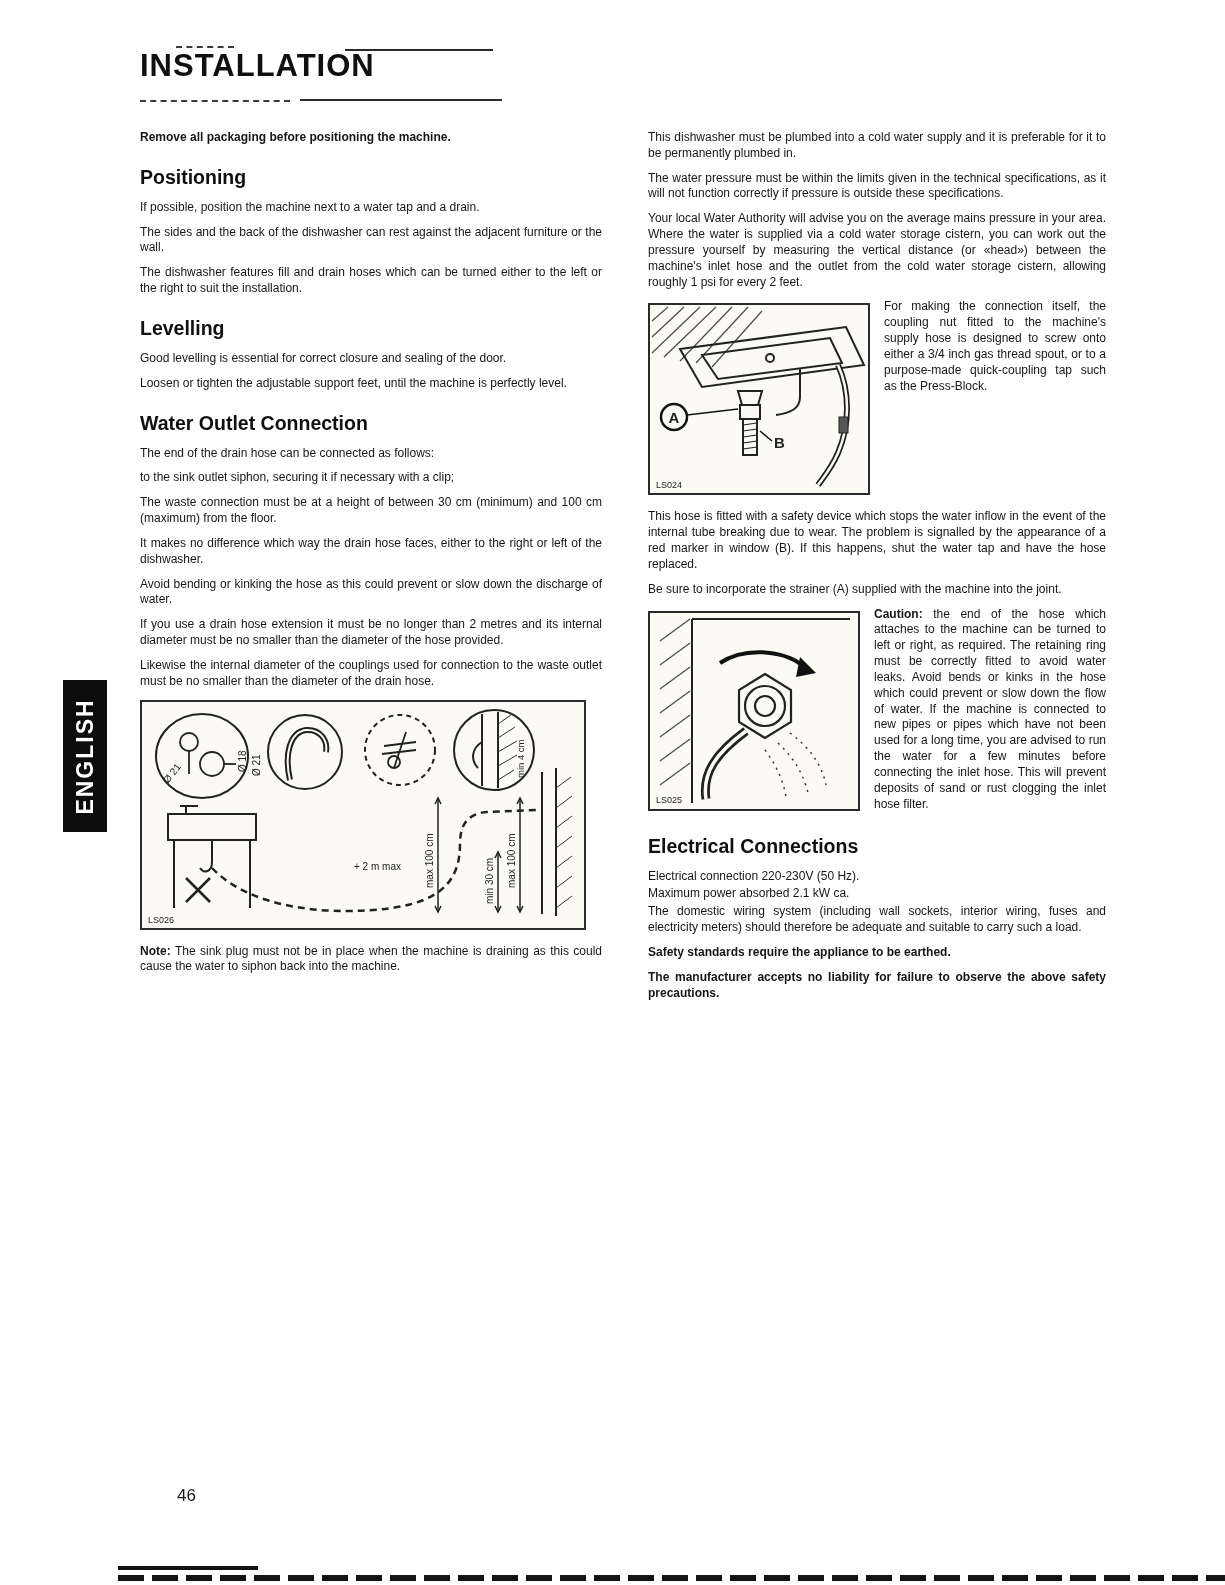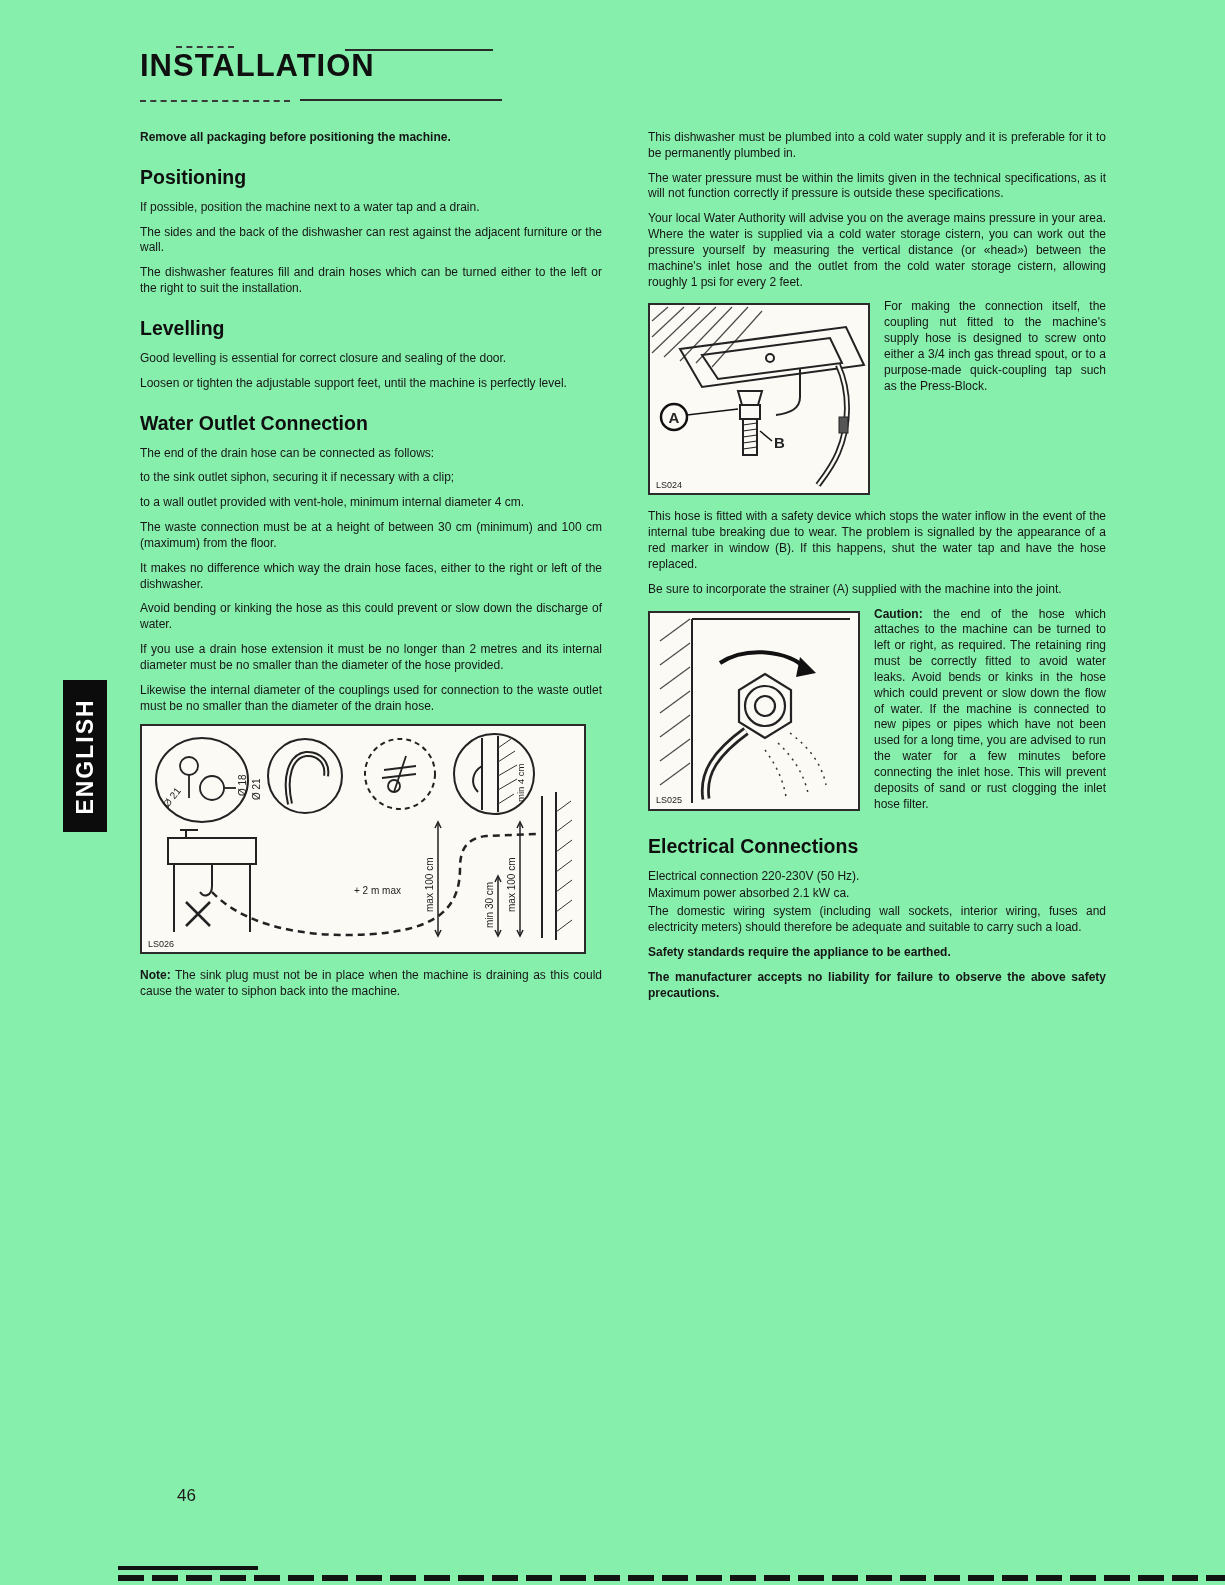--- a/index.html
+++ b/index.html
@@ -1,19 +1,19 @@
 <!DOCTYPE html>
 <html><head>
 <meta charset="utf-8">
 <style>
   * { box-sizing: border-box; }
   html,body { margin:0; padding:0; background:#9a9a9a; }
   .page {
     position:relative; width:1225px; height:1585px; margin:0 auto;
-    background:#86efac; color:#161616; overflow:hidden;
+    background:#ffffff; color:#161616; overflow:hidden;
     font-family:"Liberation Sans","DejaVu Sans",sans-serif;
   }
   .title {
     position:absolute; left:140px; top:48px; margin:0;
     font-size:31px; font-weight:bold; letter-spacing:1px; color:#101010;
   }
   .rule { position:absolute; background:#2a2a2a; height:2px; }
   .rule-dashed { position:absolute; height:0; border-top:2px dashed #3a3a3a; }
   .rule-top-dash   { left:176px; top:46px; width:58px; }
   .rule-top-solid  { left:345px; top:49px; width:148px; }
@@ -81,21 +81,20 @@
     <p>The sides and the back of the dishwasher can rest against the adjacent furniture or the wall.</p>
     <p>The dishwasher features fill and drain hoses which can be turned either to the left or the right to suit the installation.</p>
 
     <h2>Levelling</h2>
     <p>Good levelling is essential for correct closure and sealing of the door.</p>
     <p>Loosen or tighten the adjustable support feet, until the machine is perfectly level.</p>
 
     <h2>Water Outlet Connection</h2>
     <p>The end of the drain hose can be connected as follows:</p>
     <p>to the sink outlet siphon, securing it if necessary with a clip;</p>
-    <p>to a wall outlet provided with vent-hole, minimum internal diameter 4 cm.</p>
     <p>The waste connection must be at a height of between 30 cm (minimum) and 100 cm (maximum) from the floor.</p>
     <p>It makes no difference which way the drain hose faces, either to the right or left of the dishwasher.</p>
     <p>Avoid bending or kinking the hose as this could prevent or slow down the discharge of water.</p>
     <p>If you use a drain hose extension it must be no longer than 2 metres and its internal diameter must be no smaller than the diameter of the hose provided.</p>
     <p>Likewise the internal diameter of the couplings used for connection to the waste outlet must be no smaller than the diameter of the drain hose.</p>
 
     <figure class="fig fig-drain">
       <svg viewBox="0 0 442 226" preserveAspectRatio="xMidYMid meet">
 
         <g fill="none" stroke="#222" stroke-width="2">

